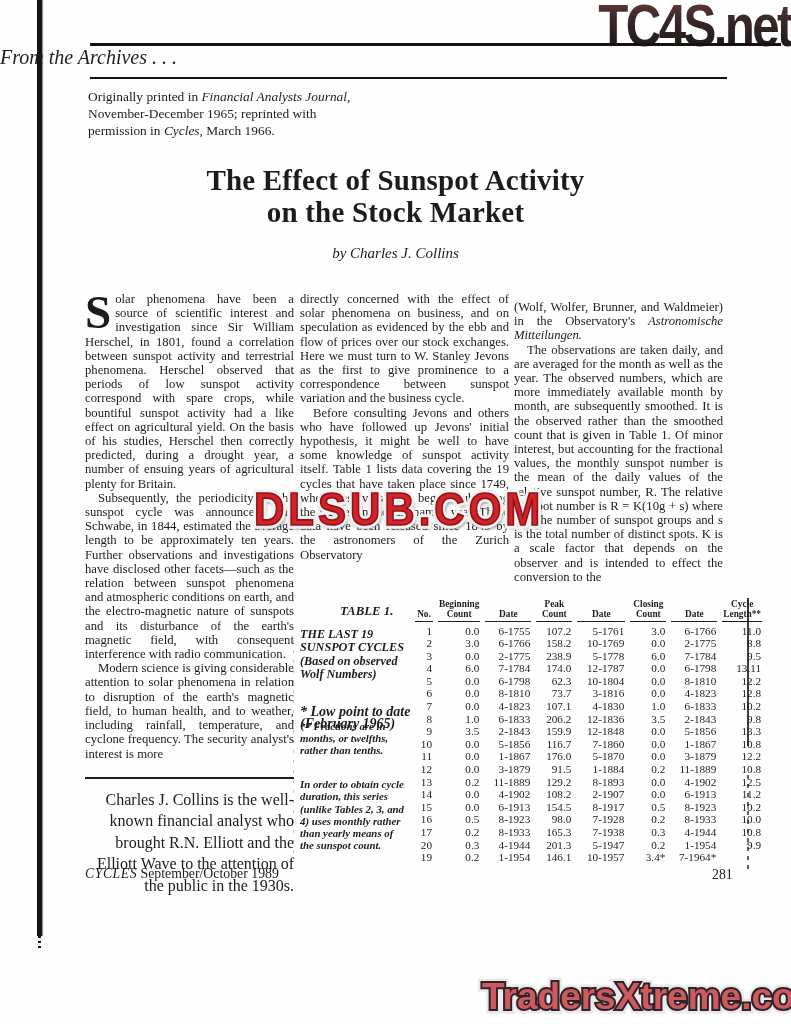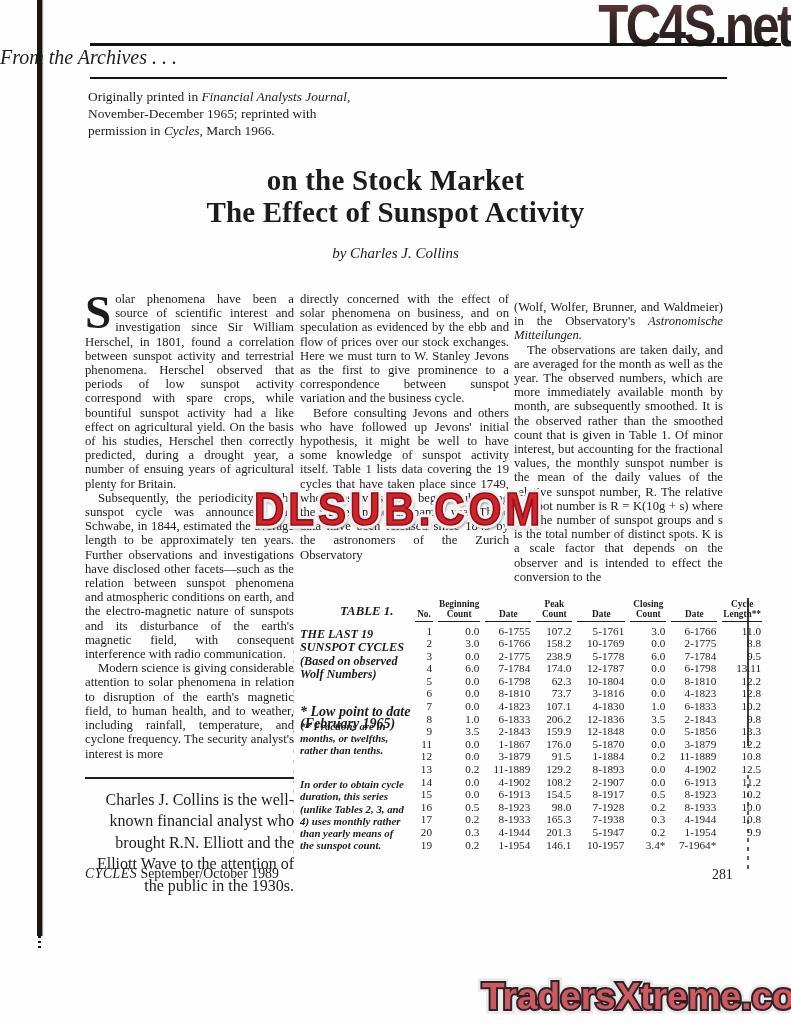--- a/index.html
+++ b/index.html
@@ -99,22 +99,22 @@
 
   <div class="tc4s">TC4S.net</div>
 
   <div class="rule-top"></div>
   <div class="archive-label">From the Archives . . .</div>
   <div class="rule-bottom"></div>
 
   <div class="reprint"><span>Originally printed in </span><i>Financial Analysts Journal</i><span>, November-December 1965; reprinted with permission in </span><i>Cycles</i><span>, March 1966.</span></div>
 
   <div class="title">
+    <div>The Effect of Sunspot Activity</div>
     <div>on the Stock Market</div>
-    <div>The Effect of Sunspot Activity</div>
   </div>
   <div class="byline">by Charles J. Collins</div>
 
   <div class="col col-1">
     <p><span class="dropcap">S</span><span>olar phenomena have been a source of scientific interest and investigation since Sir William Herschel, in 1801, found a correlation between sunspot activity and terrestrial phenomena. Herschel observed that periods of low sunspot activity correspond with spare crops, while bountiful sunspot activity had a like effect on agricultural yield. On the basis of his studies, Herschel then correctly predicted, during a drought year, a number of ensuing years of agricultural plenty for Britain.</span></p>
     <p>Subsequently, the periodicity of the sunspot cycle was announced, and Schwabe, in 1844, estimated the average length to be approximately ten years. Further observations and investigations have disclosed other facets—such as the relation between sunspot phenomena and atmospheric conditions on earth, and the electro-magnetic nature of sunspots and its disturbance of the earth's magnetic field, with consequent interference with radio communication.</p>
     <p>Modern science is giving considerable attention to solar phenomena in relation to disruption of the earth's magnetic field, to human health, and to weather, including rainfall, temperature, and cyclone frequency. The security analyst's interest is more</p>
     <hr class="bio-rule">
     <div class="bio">Charles J. Collins is the well-known financial analyst who brought R.N. Elliott and the Elliott Wave to the attention of the public in the 1930s.</div>
   </div>
@@ -248,20 +248,30 @@
             <td>9</td>
             <td>3.5</td>
             <td>2-1843</td>
             <td>159.9</td>
             <td>12-1848</td>
             <td>0.0</td>
             <td>5-1856</td>
             <td>13.3</td>
           </tr>
           <tr>
+            <td>10</td>
+            <td>0.0</td>
+            <td>5-1856</td>
+            <td>116.7</td>
+            <td>7-1860</td>
+            <td>0.0</td>
+            <td>1-1867</td>
+            <td>10.8</td>
+          </tr>
+          <tr>
             <td>11</td>
             <td>0.0</td>
             <td>1-1867</td>
             <td>176.0</td>
             <td>5-1870</td>
             <td>0.0</td>
             <td>3-1879</td>
             <td>12.2</td>
           </tr>
           <tr>

